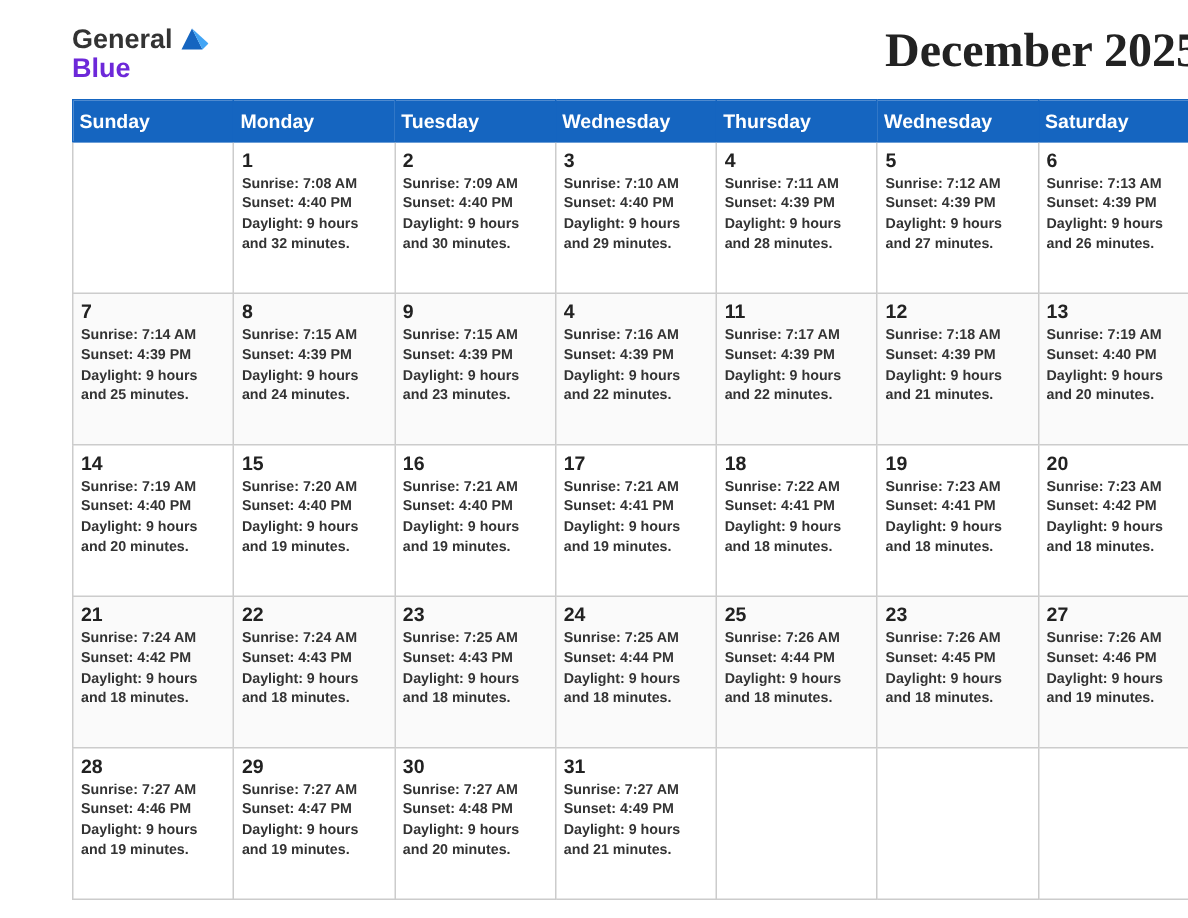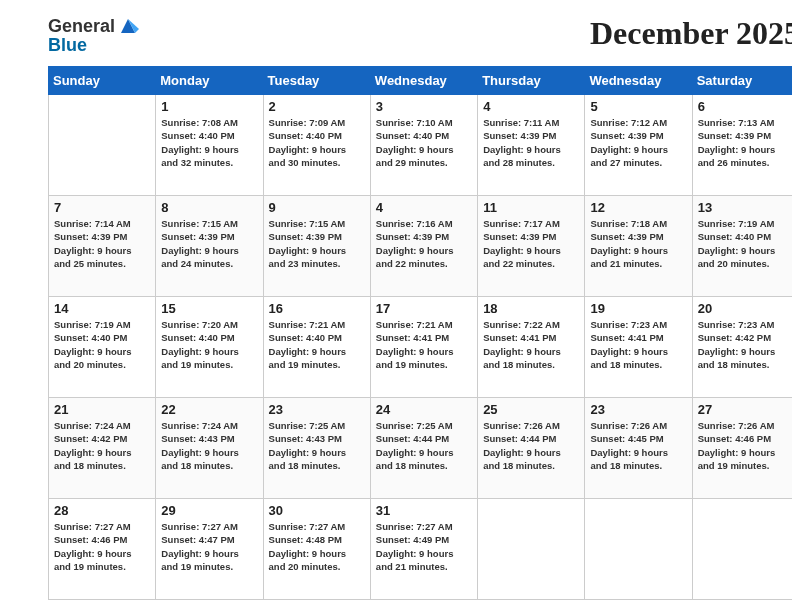--- a/index.html
+++ b/index.html
@@ -98,21 +98,21 @@
   <div class="header">
     <div class="logo">
       <div>
         <div style="display:flex;align-items:center;">
           <span class="logo-general" style="font-size:18px;font-weight:bold;">General</span>
           <svg width="22" height="22" viewBox="0 0 22 22" style="margin-left:2px;margin-top:-2px;">
             <polygon points="4,18 11,4 18,18" fill="#1565c0"></polygon>
             <polygon points="11,4 18,18 22,14" fill="#42a5f5"></polygon>
           </svg>
         </div>
-        <div class="logo-blue" style="font-size:18px;font-weight:bold;color:#0369a1;margin-top:-2px;">Blue</div>
+        <div class="logo-blue" style="font-size:18px;font-weight:bold;color:#6d28d9;margin-top:-2px;">Blue</div>
       </div>
     </div>
     <div class="title-block">
       <div class="month-title">December 2025</div>
     </div>
   </div>
 
   <table class="calendar">
     <thead>
       <tr>

